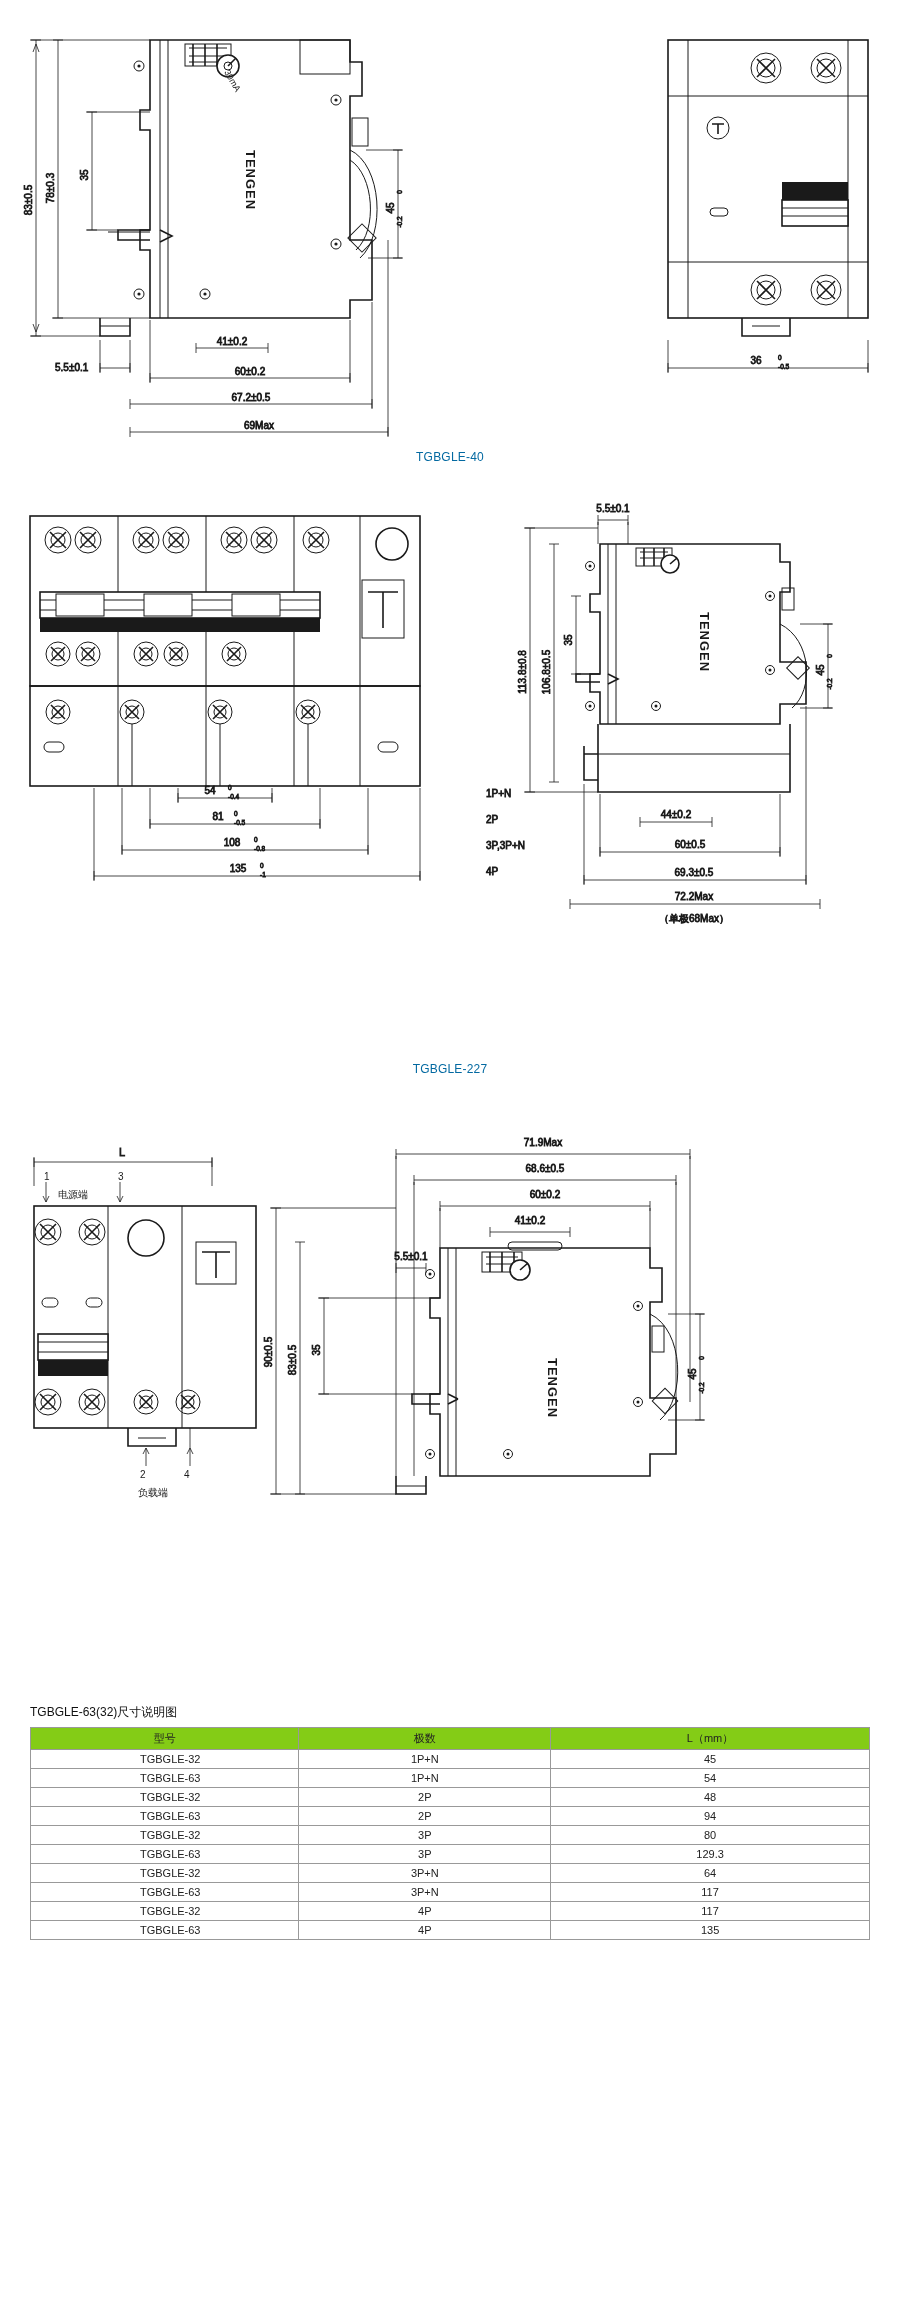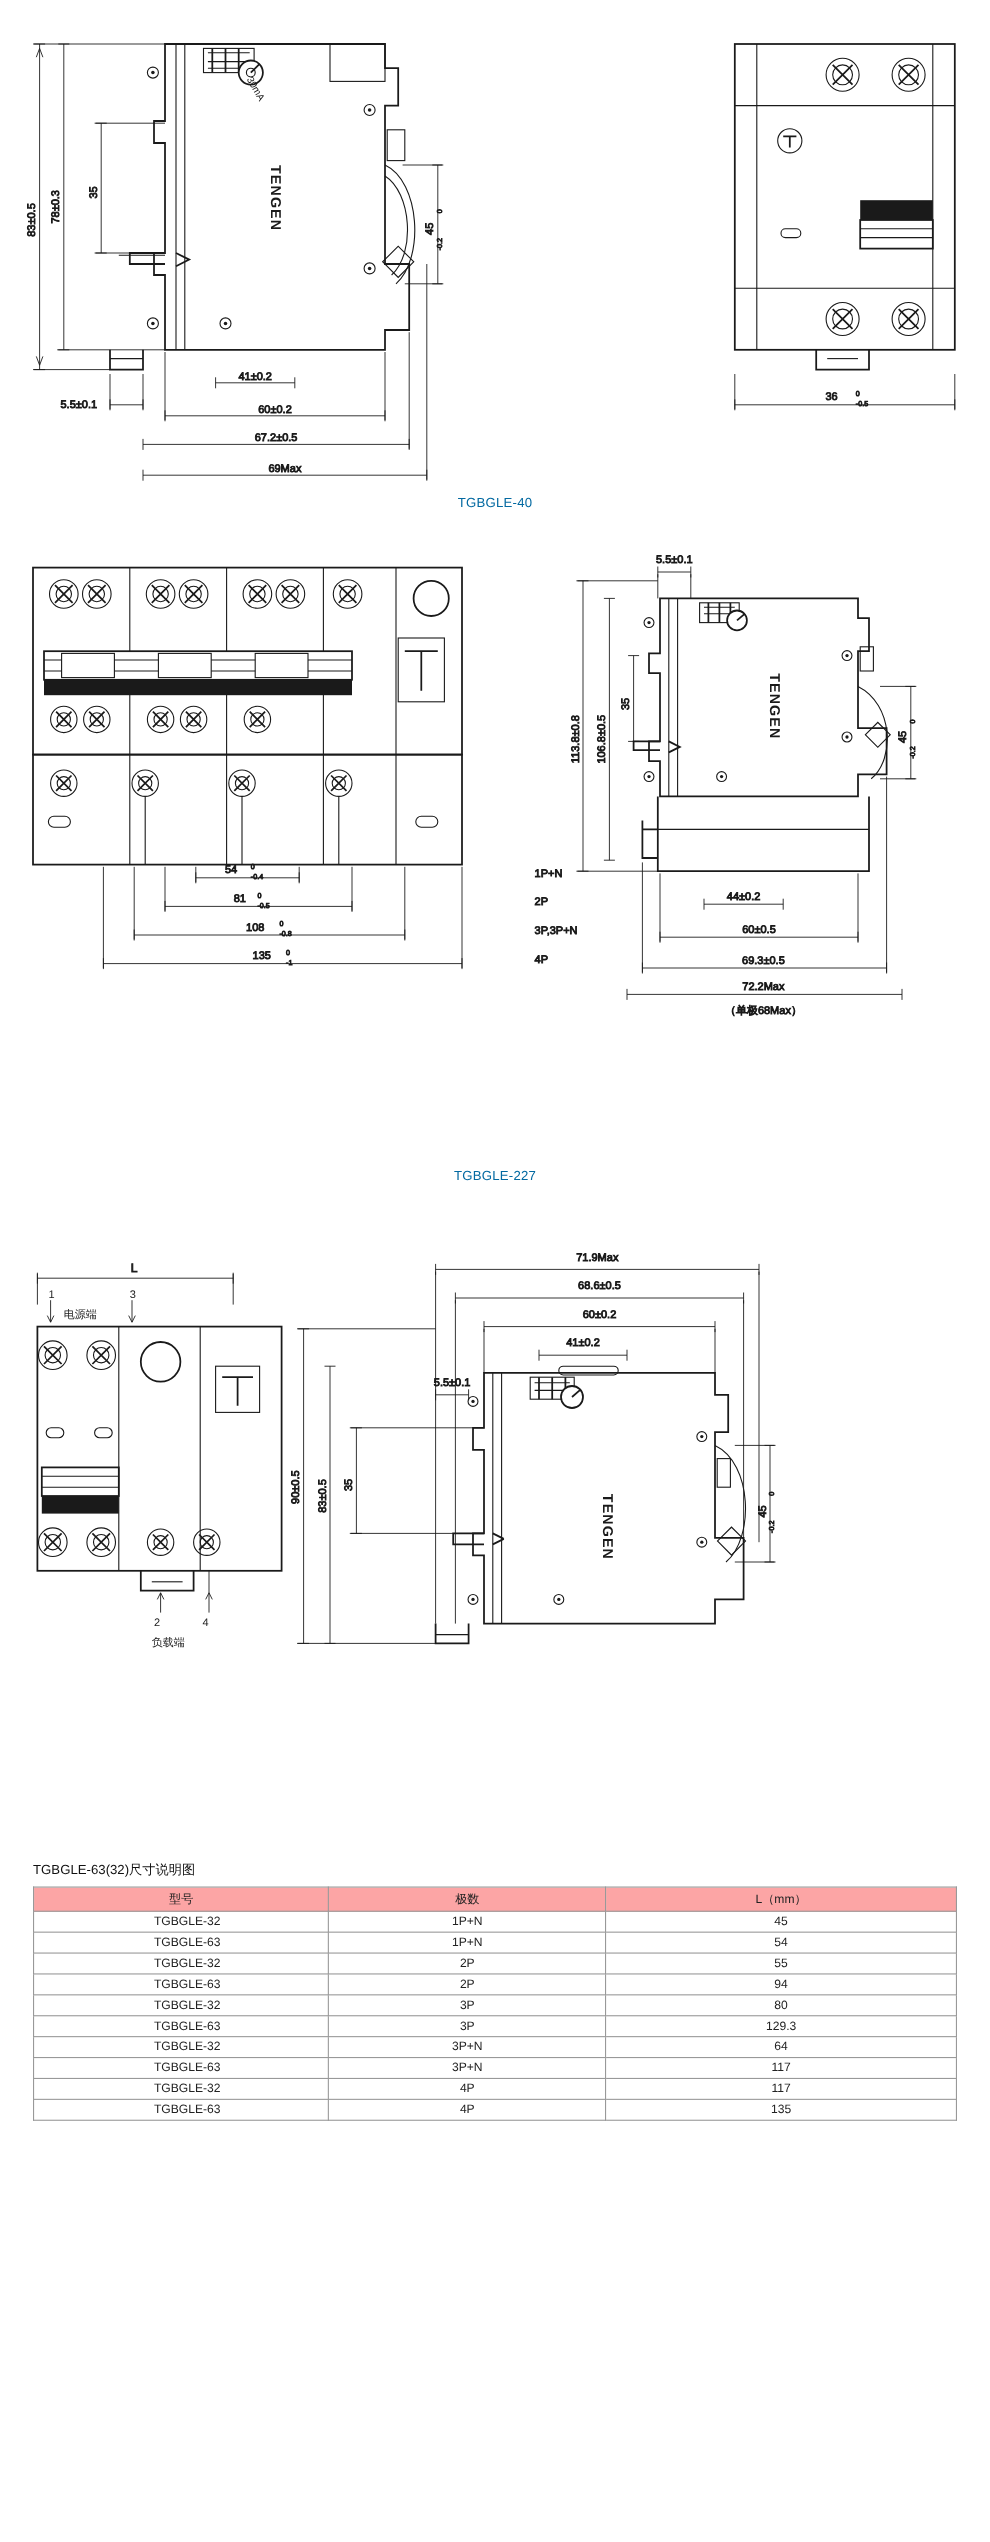--- a/index.html
+++ b/index.html
@@ -68,21 +68,21 @@
     font-size: 11px;
   }
   table.dimtable th, table.dimtable td {
     border: 1px solid #999;
     text-align: center;
     padding: 3px 2px;
     height: 19px;
     color: #222;
   }
   table.dimtable thead th {
-    background: #fca5a5;
+    background: #84cc16;
     font-weight: normal;
   }
   table.dimtable td:nth-child(1) { width: 32%; padding-left: 13px; }
   table.dimtable td:nth-child(2) { width: 30%; }
   table.dimtable td:nth-child(3) { width: 38%; }
   .cap-gap-1 { height: 6px; }
 </style>
 </head>
 <body>
 
@@ -552,21 +552,21 @@
           <text class="t10" transform="translate(696,272) rotate(-90)" text-anchor="middle">45</text>
           <text class="sup" transform="translate(704,256) rotate(-90)" text-anchor="middle">0</text>
           <text class="sup" transform="translate(704,286) rotate(-90)" text-anchor="middle">-0.2</text>
         </g>
       </svg>
     </div>
   </div>
 
   <div class="cap-gap-1"></div>
 
-  <div class="table-section" style="margin-top:14px; padding-bottom:30px;">
+  <div class="table-section" style="margin-top:26px; padding-bottom:30px;">
     <div class="table-title">TGBGLE-63(32)尺寸说明图</div>
     <table class="dimtable">
       <thead>
         <tr>
           <th>型号</th>
           <th>极数</th>
           <th>L（mm）</th>
         </tr>
       </thead>
       <tbody>
@@ -576,21 +576,21 @@
           <td>45</td>
         </tr>
         <tr>
           <td>TGBGLE-63</td>
           <td>1P+N</td>
           <td>54</td>
         </tr>
         <tr>
           <td>TGBGLE-32</td>
           <td>2P</td>
-          <td>55</td>
+          <td>48</td>
         </tr>
         <tr>
           <td>TGBGLE-63</td>
           <td>2P</td>
           <td>94</td>
         </tr>
         <tr>
           <td>TGBGLE-32</td>
           <td>3P</td>
           <td>80</td>

